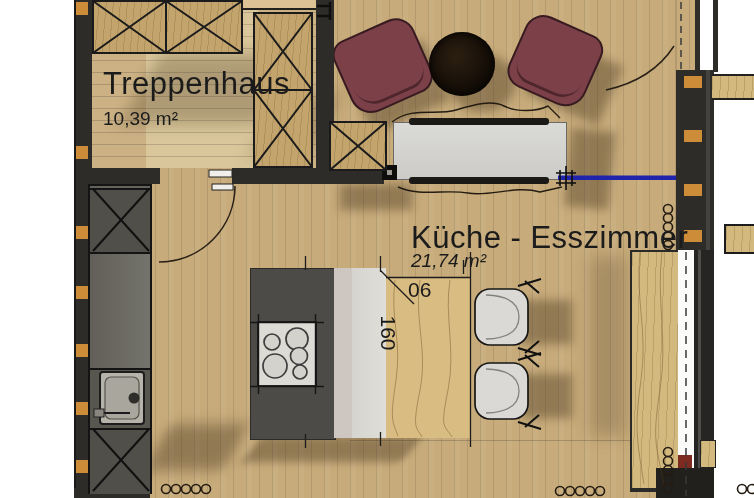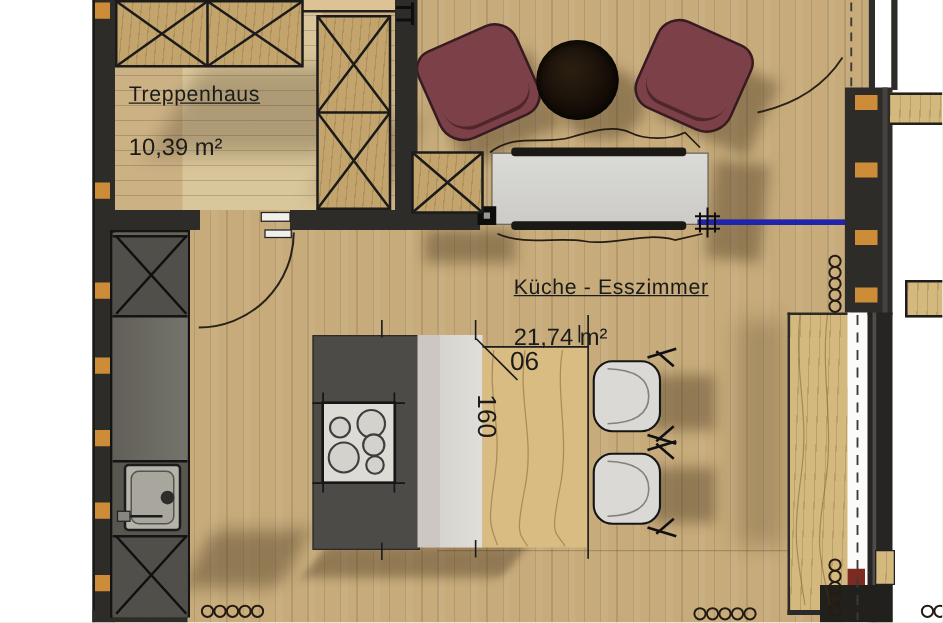--- a/index.html
+++ b/index.html
@@ -18,21 +18,21 @@
     background-image:repeating-linear-gradient(180deg, rgba(0,0,0,0.16) 0 1px, transparent 1px 12px);}
   
   .sh{background:var(--shadow,rgba(66,48,24,.40));z-index:2;filter:blur(5px);}
   
   .wall{background:var(--wall,#2e2c29);z-index:4;}
   .stud{background:var(--stud,#cd8d38);z-index:5;}
   .woodfill{background:var(--wood,#c2a46c);z-index:4;
     background-image:repeating-linear-gradient(95deg, rgba(90,60,20,.18) 0 1px, transparent 1px 7px);} .z4{z-index:4;}
   .overlay{position:absolute;left:0;top:0;z-index:6;pointer-events:none;}
   .lbl{position:absolute;z-index:7;white-space:nowrap;}
-  .room-name{font-size:17px;letter-spacing:0.5px;text-decoration:underline;}
+  .room-name{font-size:31px;letter-spacing:0.5px;}
   .room-area{font-size:19px;}
   .dim{font-size:21px;}
   
   .armchair{background:var(--chair_maroon,#7b4048);border:2.5px solid var(--chair_maroon_dark,#371b21);z-index:3;}
   .armchair .seam{position:absolute;left:5px;right:5px;top:5px;bottom:5px;
      border-bottom:3px solid rgba(42,16,22,.55);border-radius:inherit;}
   .coffee{border-radius:50%;z-index:3;
      background:radial-gradient(circle at 42% 38%, #2c1f11 0%, #170f08 55%, #0a0704 100%);
      box-shadow:inset 0 0 10px #000;}
   .sideboard{background:linear-gradient(180deg,#dadad7,#cccbc8);border:1px solid #6b6a66;z-index:3;}
@@ -231,17 +231,17 @@
       <path d="M420,280 C414,320 428,350 420,390 S416,426 422,437"></path>
       <path d="M450,280 C444,315 456,350 448,390 S444,424 452,437"></path>
       <path d="M640,252 C635,300 648,330 641,380 S637,440 644,484"></path>
       <path d="M662,252 C656,300 668,340 660,390 S656,445 664,484"></path>
     </g>
   </svg>
 
   <div class="lbl room-name" style="left:103px;top:66px;">Treppenhaus</div>
   <div class="lbl room-area" style="left:103px;top:97px;margin-top:11px;">10,39 m²</div>
   <div class="lbl room-name" style="left:411px;top:220px;">Küche - Esszimmer</div>
-  <div class="lbl room-area" style="left:411px;top:260px;">21,74 m²</div>
+  <div class="lbl room-area" style="left:411px;top:250px;font-style:italic;">21,74 m²</div>
   <div class="lbl dim" style="left:408px;top:278px;">06</div>
   <div class="lbl dim" style="left:354px;top:322px;width:70px;height:22px;text-align:center;transform:rotate(90deg);">160</div>
 
 </div>
 
 </body></html>

